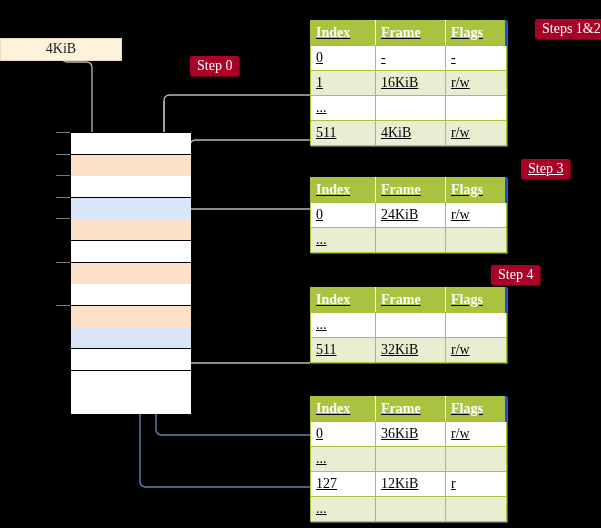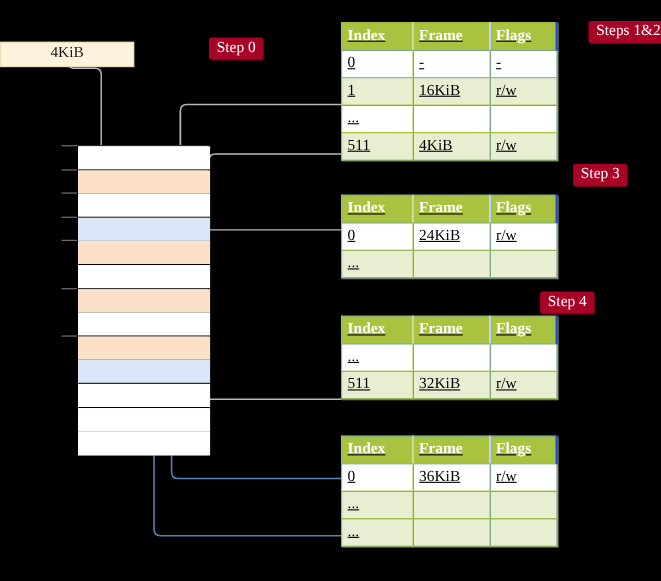--- a/index.html
+++ b/index.html
@@ -259,29 +259,34 @@
           <tr class="white">
             <td class="c-index">0</td>
             <td class="c-frame">36KiB</td>
             <td class="c-flags">r/w</td>
           </tr>
           <tr class="alt">
             <td class="c-index">...</td>
             <td class="c-frame"></td>
             <td class="c-flags"></td>
           </tr>
+          <tr class="white">
+            <td class="c-index">127</td>
+            <td class="c-frame">12KiB</td>
+            <td class="c-flags">r</td>
+          </tr>
           <tr class="alt">
             <td class="c-index">...</td>
             <td class="c-frame"></td>
             <td class="c-flags"></td>
           </tr>
         </tbody>
       </table>
     </div>
 
   <div id="badges">
-      <div class="badge" style="left: 190px; top: 34px;">Step 0</div>
+      <div class="badge" style="left: 190px; top: 56px;">Step 0</div>
       <div class="badge" style="left: 535px; top: 19px;">Steps 1&amp;2</div>
-      <div class="badge" style="left: 521px; top: 149px;">Step 3</div>
+      <div class="badge" style="left: 521px; top: 159px; text-decoration: underline;">Step 3</div>
       <div class="badge" style="left: 491px; top: 265px;">Step 4</div>
     </div>
 
 </div>
 
 </body></html>

